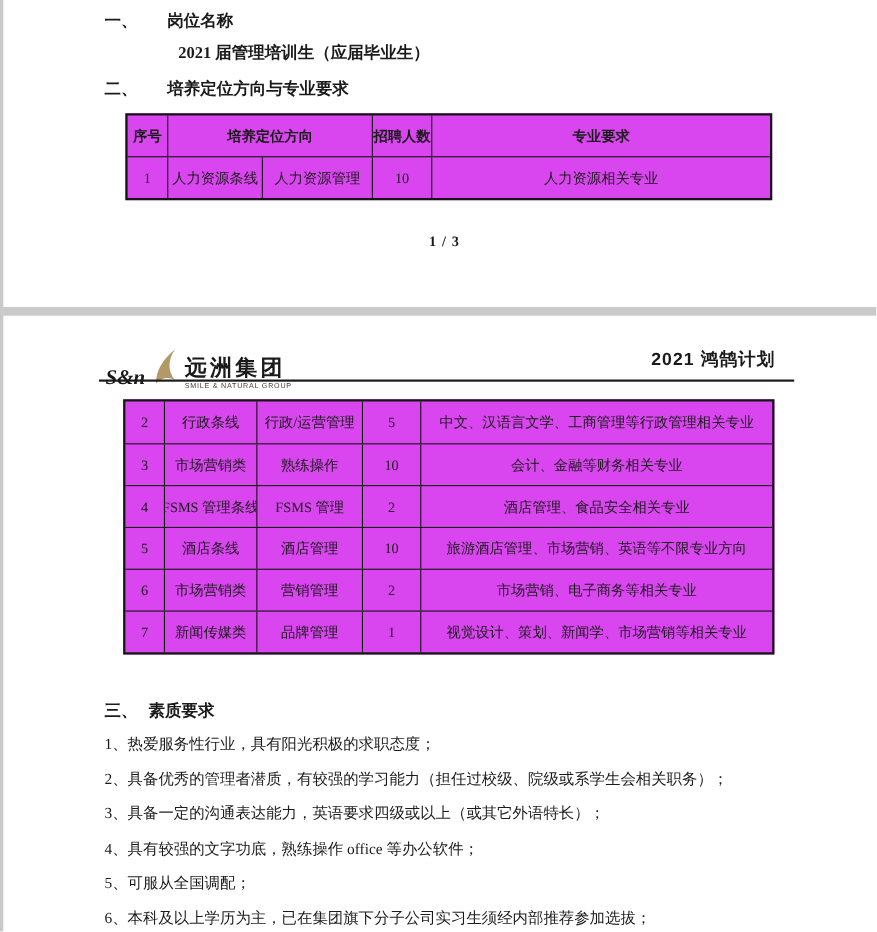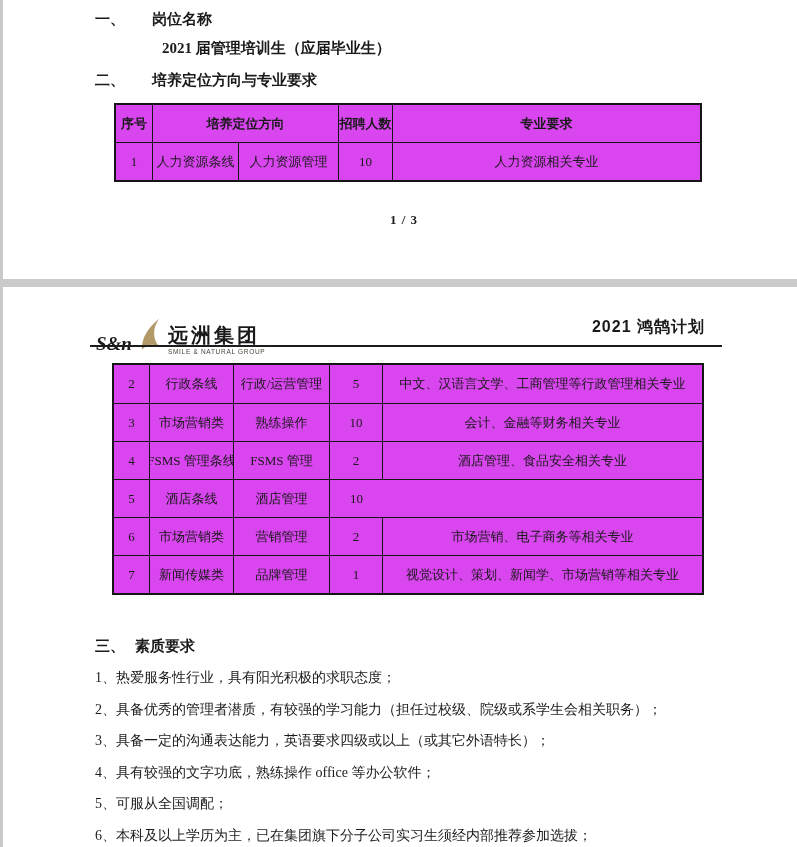--- a/index.html
+++ b/index.html
@@ -152,20 +152,21 @@
         <div class="tcell" style="width:84px;">FSMS 管理条线</div>
         <div class="tcell" style="width:96px;">FSMS 管理</div>
         <div class="tcell" style="width:53px;">2</div>
         <div class="tcell" style="width:319px;">酒店管理、食品安全相关专业</div>
       </div>
       <div class="trow">
         <div class="tcell" style="width:36px;">5</div>
         <div class="tcell" style="width:84px;">酒店条线</div>
         <div class="tcell" style="width:96px;">酒店管理</div>
         <div class="tcell" style="width:53px;">10</div>
+        <div class="tcell" style="width:319px;">旅游酒店管理、市场营销、英语等不限专业方向</div>
       </div>
       <div class="trow">
         <div class="tcell" style="width:36px;">6</div>
         <div class="tcell" style="width:84px;">市场营销类</div>
         <div class="tcell" style="width:96px;">营销管理</div>
         <div class="tcell" style="width:53px;">2</div>
         <div class="tcell" style="width:319px;">市场营销、电子商务等相关专业</div>
       </div>
       <div class="trow">
         <div class="tcell" style="width:36px;">7</div>

